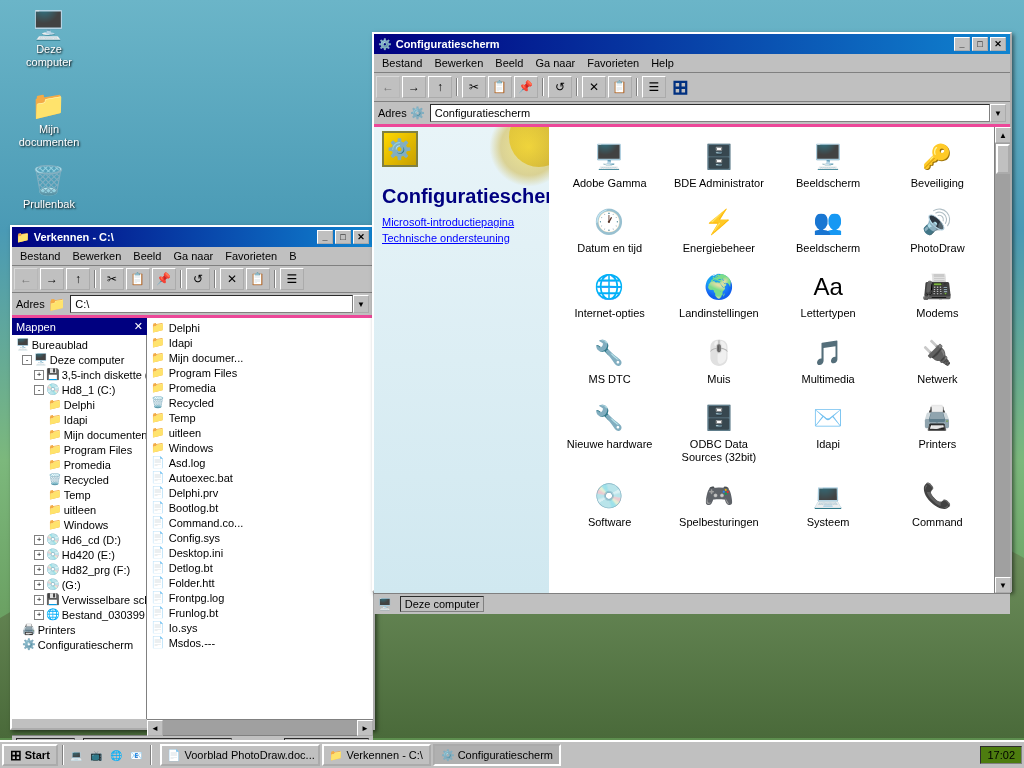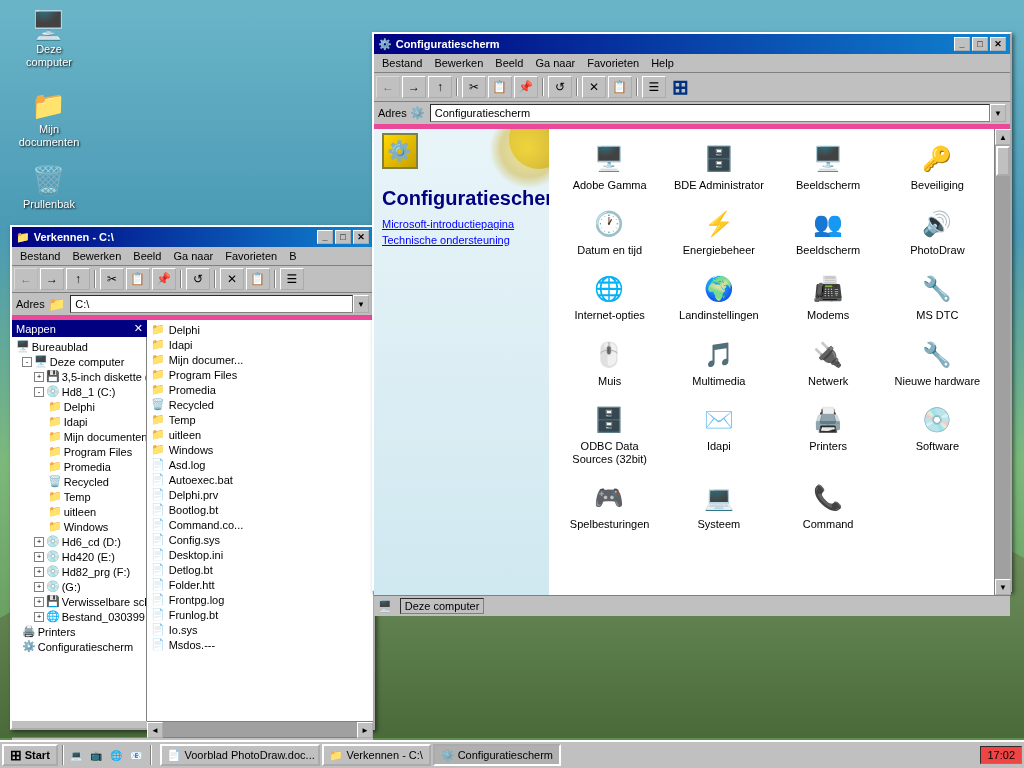--- a/index.html
+++ b/index.html
@@ -133,21 +133,21 @@
     .taskbar-btn.active {
       border-style: inset;
       background: #b0b0b0;
     }
 
     .taskbar-clock {
       margin-left: auto;
       padding: 2px 6px;
       font-size: 11px;
       border: 1px inset #808080;
-      background: #ef4444;
+      background: #4d7c0f;
       white-space: nowrap;
     }
 
     
     .win98-window {
       position: absolute;
       background: #c0c0c0;
       border: 2px outset #ffffff;
       box-shadow: 2px 2px 4px rgba(0,0,0,0.5);
     }
@@ -229,21 +229,21 @@
       height: 18px;
       border-left: 1px solid #808080;
       border-right: 1px solid #ffffff;
       margin: 0 2px;
     }
 
     .address-bar {
       display: flex;
       align-items: center;
       padding: 2px 4px;
-      border-bottom: 5px solid #ec4899;
+      border-bottom: 3px solid #ec4899;
       background: #c0c0c0;
     }
 
     .address-label {
       font-size: 11px;
       margin-right: 4px;
     }
 
     .address-input {
       flex: 1;
@@ -886,20 +886,24 @@
             </div>
             <div class="cpanel-icon">
               <div class="cpanel-icon-img" style="font-size: 24px; display: flex; align-items: center; justify-content: center;">🌐</div>
               <span class="cpanel-icon-label">Internet-opties</span>
             </div>
             <div class="cpanel-icon">
               <div class="cpanel-icon-img" style="font-size: 24px; display: flex; align-items: center; justify-content: center;">🌍</div>
               <span class="cpanel-icon-label">Landinstellingen</span>
             </div>
             <div class="cpanel-icon">
+              <div class="cpanel-icon-img" style="font-size: 24px; display: flex; align-items: center; justify-content: center;">Aa</div>
+              <span class="cpanel-icon-label">Lettertypen</span>
+            </div>
+            <div class="cpanel-icon">
               <div class="cpanel-icon-img" style="font-size: 24px; display: flex; align-items: center; justify-content: center;">📠</div>
               <span class="cpanel-icon-label">Modems</span>
             </div>
             <div class="cpanel-icon">
               <div class="cpanel-icon-img" style="font-size: 24px; display: flex; align-items: center; justify-content: center;">🔧</div>
               <span class="cpanel-icon-label">MS DTC</span>
             </div>
             <div class="cpanel-icon">
               <div class="cpanel-icon-img" style="font-size: 24px; display: flex; align-items: center; justify-content: center;">🖱️</div>
               <span class="cpanel-icon-label">Muis</span>

